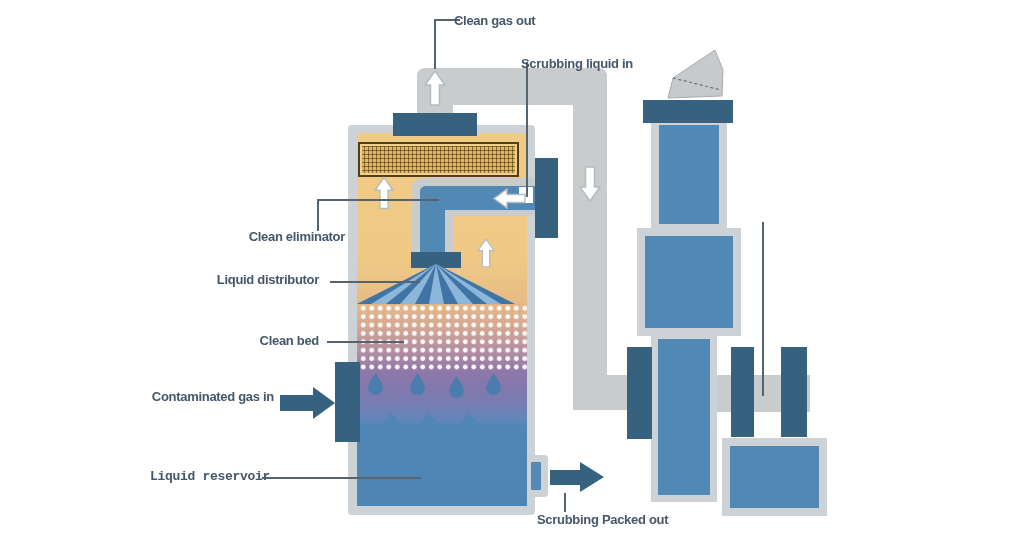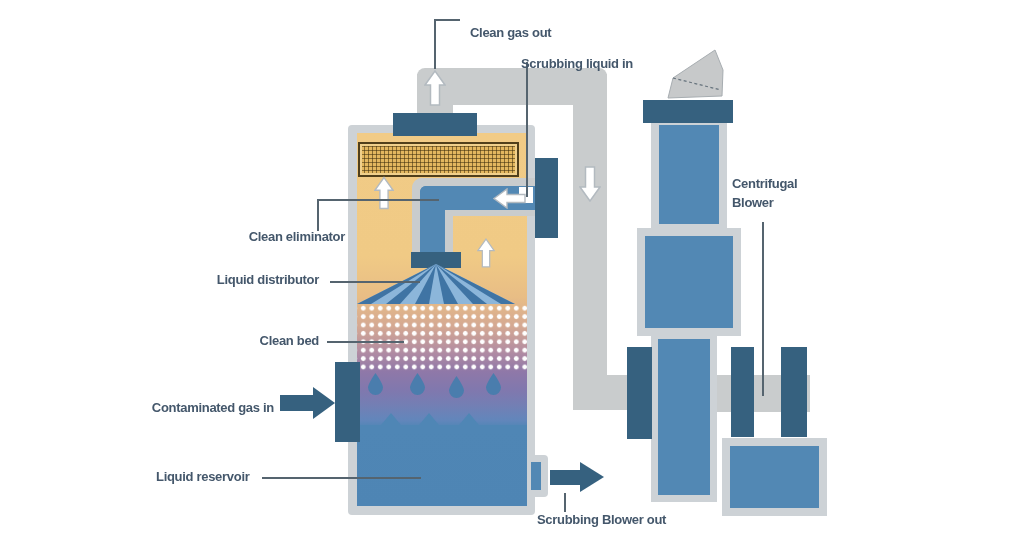--- a/index.html
+++ b/index.html
@@ -141,23 +141,22 @@
 
   <div class="pelbow" style="left:434px;top:19px;width:24px;height:48px;"></div>
   <div class="pline" style="left:526px;top:62px;width:2px;height:135px;"></div>
   <div class="pelbow" style="left:317px;top:199px;width:120px;height:30px;"></div>
   <div class="pline" style="left:330px;top:281px;width:90px;height:2px;"></div>
   <div class="pline" style="left:327px;top:341px;width:77px;height:2px;"></div>
   <div class="pline" style="left:262px;top:477px;width:159px;height:2px;"></div>
   <div class="pline" style="left:564px;top:493px;width:2px;height:19px;"></div>
   <div class="pline" style="left:762px;top:222px;width:2px;height:174px;"></div>
 
-  <div class="lbl" style="left:470px;top:13px;margin-top:12px;">Clean gas out</div>
+  <div class="lbl" style="left:454px;top:13px;">Clean gas out</div>
   <div class="lbl" style="left:521px;top:56px;">Scrubbing liquid in</div>
   <div class="lbl" style="right:679px;top:229px;">Clean eliminator</div>
   <div class="lbl" style="right:705px;top:272px;">Liquid distributor</div>
   <div class="lbl" style="right:705px;top:333px;">Clean bed</div>
-  <div class="lbl" style="right:750px;top:400px;">Contaminated gas in</div>
-  <div class="lbl" style="left:156px;top:469px;">Liquid reservoir</div>
-  <div class="lbl" style="left:537px;top:512px;">Scrubbing Blower out</div>
-  <div class="lbl" style="left:732px;top:174px;width:84px;white-space:normal;line-height:19px;">Centrifugal Blower</div>
+  <div class="lbl" style="right:750px;top:389px;">Contaminated gas in</div>
+  <div class="lbl" style="left:150px;top:469px;font-family:Liberation Mono, monospace;">Liquid reservoir</div>
+  <div class="lbl" style="left:537px;top:512px;">Scrubbing Packed out</div>
 
 </div>
 
 </body></html>

